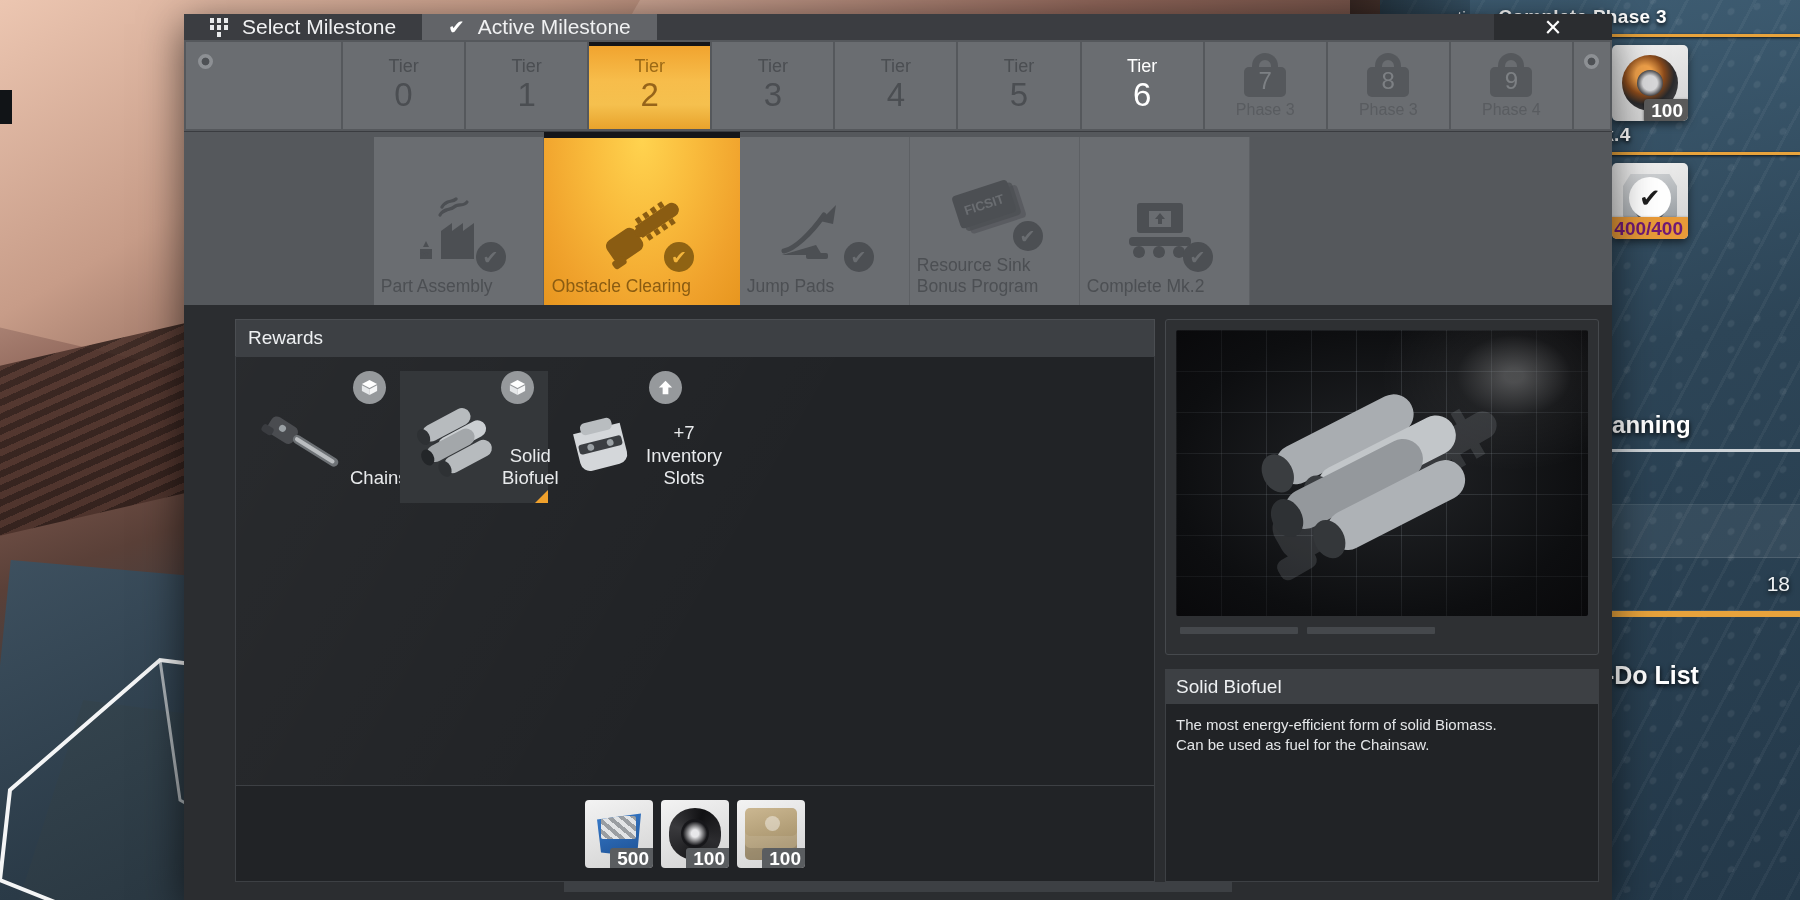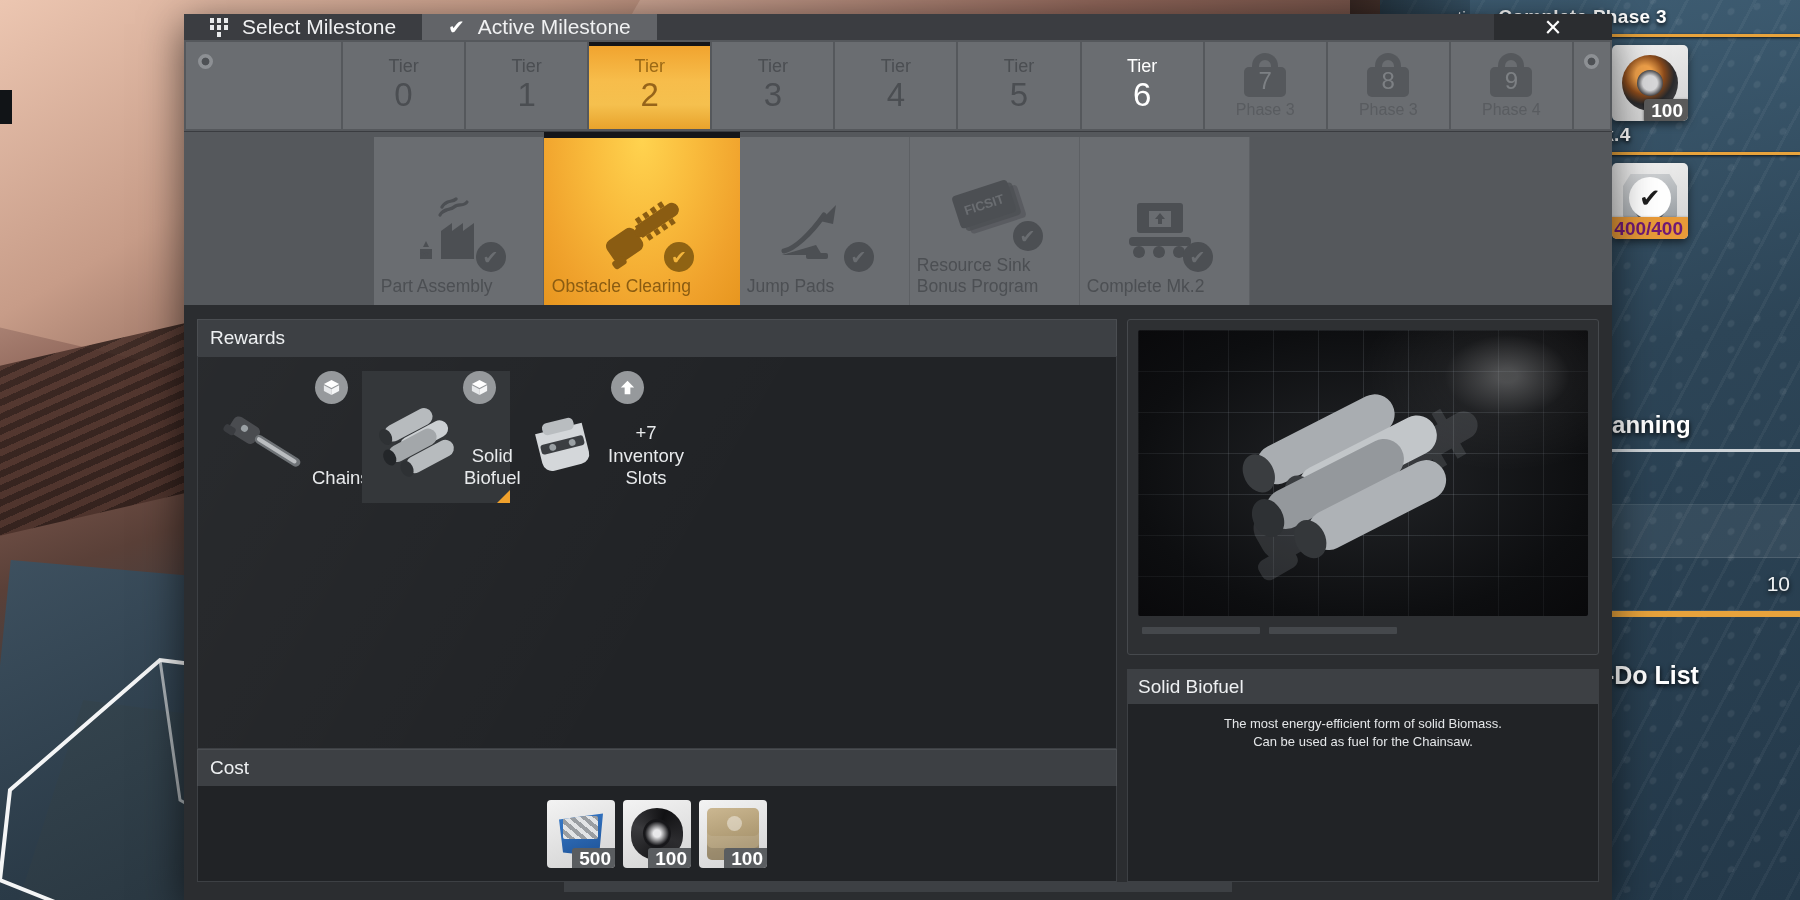--- a/index.html
+++ b/index.html
@@ -252,21 +252,21 @@
   .ms.selected .ms-check { background: #8f6313; color: #f3b53c; }
 
   
   .ico-fill { fill: #4c4f53; }
   .ms.selected .ico-fill { fill: #8a5c12; }
 
   
   .body {
     flex: 1; display: flex; gap: 10px; padding: 14px 13px 0 13px; background: #2b2d30;
   }
-  .left-col { width: 920px; display: flex; flex-direction: column; gap: 0; }
+  .left-col { width: 920px; display: flex; flex-direction: column; gap: 0; margin-left: 38px; }
   .right-col { flex: 1; display: flex; flex-direction: column; gap: 14px; }
 
   .section-hdr {
     background: #3d4044; color: #eef0f2; font-size: 19px;
     padding: 7px 12px; border: 1px solid #4b4e52; border-bottom: none;
   }
   .rewards-box {
     flex: 1; background: #212326; border: 1px solid #3d4044;
     background-image: linear-gradient(120deg, rgba(255,255,255,.035) 0%, rgba(255,255,255,0) 55%);
     display: flex; align-items: flex-start; padding: 14px 0 0 16px; gap: 0;
@@ -339,21 +339,21 @@
   .pbar1 { width: 118px; height: 7px; background: #45484c; border-radius: 1px; }
   .pbar2 { width: 128px; height: 7px; background: #45484c; border-radius: 1px; }
 
   .desc-box {
     flex: 1; background: #212326; border: 1px solid #3d4044;
   }
   .desc-title {
     background: #3d4044; color: #eef0f2; font-size: 19px; padding: 6px 10px;
   }
   .desc-text {
-    color: #e4e6e8; font-size: 13px; line-height: 1.35; padding: 11px 10px; text-align: center;
+    color: #e4e6e8; font-size: 15px; line-height: 1.35; padding: 11px 10px;
   }
   .modal-footer { height: 18px; background: #2b2d30; }
   .modal-bottom-strip { height: 10px; background: #3d4044; margin: 0 380px; }
 </style>
 </head>
 <body>
 
 <div id="world">
   <div class="w-ceil"></div>
   <div class="w-vent"></div>
@@ -428,21 +428,21 @@
     <div class="todo-row">
       <span>al Oscillator</span>
       <span></span>
     </div>
     <div class="todo-row alt">
       <span>t Scanner</span>
       <span></span>
     </div>
     <div class="todo-row">
       <span></span>
-      <span>10</span>
+      <span>18</span>
     </div>
     <div class="todo-orangebar"></div>
     <div class="todo-edit">Edit To-Do List</div>
   </div>
 </div>
 
 <div id="modal">
 
   <div class="tabbar">
     <div class="tab">
@@ -682,21 +682,20 @@
                 <rect x="30" y="14" width="32" height="12" rx="5" fill="#b9bdc0"></rect>
                 <circle cx="36" cy="39" r="3.4" fill="#9aa0a4"></circle>
                 <circle cx="56" cy="39" r="3.4" fill="#9aa0a4"></circle>
               </g>
             </svg>
           </div>
           <div class="rw-name">+7 Inventory Slots</div>
         </div>
 
       </div>
-      <div class="section-hdr">Cost</div>
       <div class="cost-box">
         <div class="cost-item">
           <span class="ci-bin"></span>
           <span class="cost-badge">500</span>
         </div>
         <div class="cost-item">
           <span class="ci-cable"></span>
           <span class="cost-badge">100</span>
         </div>
         <div class="cost-item">

